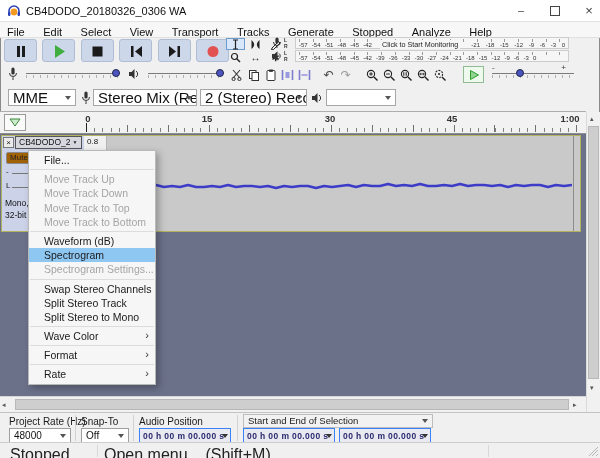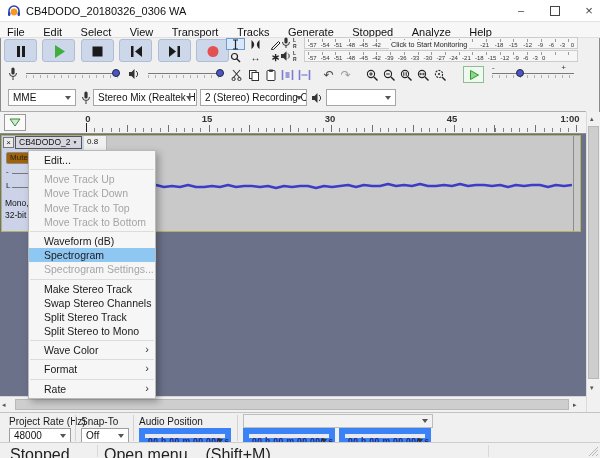--- a/index.html
+++ b/index.html
@@ -23,21 +23,21 @@
   
   #transport{position:absolute;left:4px;top:39px;white-space:nowrap}
   .tbtn{display:inline-flex;width:33px;height:23px;border:1px solid #afbdd5;border-radius:3px;background:#ccd7ea;align-items:center;justify-content:center;margin-right:1px;box-sizing:border-box}
 
   
   #tools{position:absolute;left:226px;top:38px;width:61px;height:26px}
   .tool{position:absolute;width:19px;height:12px;display:flex;align-items:center;justify-content:center;font-size:9px;color:#222}
   .tool.selected{background:#d8e7fa;border:1px solid #6f9ccf;box-sizing:border-box}
 
   
-  .meter{position:absolute;left:280px;width:298px;height:12px}
+  .meter{position:absolute;left:271px;width:298px;height:12px}
   .meter .chan{position:absolute;left:13px;font-size:5px;line-height:6px;color:#333;font-weight:bold}
   .meter .panel{position:absolute;left:24px;right:0;top:0;bottom:0;background:#f6f6f6;border:1px solid #cccccc;box-sizing:border-box}
   .meter .ticks{position:absolute;left:3px;right:3px;top:1px;height:3px;
      background:repeating-linear-gradient(90deg,#9a9a9a 0,#9a9a9a 1px,transparent 1px,transparent 13.7px)}
   .meter .nums{position:absolute;top:4px;font-size:6px;color:#333;white-space:nowrap;word-spacing:2.5px}
   #rec-msg{position:absolute;left:84px;top:2px;font-size:7.2px;color:#222;background:#f6f6f6;padding:0 2px;white-space:nowrap}
 
   
   .hslider{position:absolute;height:14px}
   .hslider .line{position:absolute;left:0;right:0;top:6px;height:1px;background:#7a7a7a}
@@ -51,21 +51,21 @@
   .gap6{width:7px}.gap8{width:10px}
   .glyph{font-size:12px;color:#444}
   .glyph.dim{color:#9a9a9a}
 
   
   #pas-btn{position:absolute;left:463px;top:66px;width:21px;height:17px;border:1px solid #93bb93;background:#effaef;display:flex;align-items:center;justify-content:center;box-sizing:border-box}
   #pas-slider{left:492px;top:67px;width:82px}
   .pas-mark{position:absolute;top:-4px;font-size:8px;color:#333}
 
   
-  .combo{position:absolute;top:89px;height:17px;background:#fff;border:1px solid #a6a6a6;box-sizing:border-box;font-size:10px;line-height:15px;color:#111;padding:0 13px 0 4px;white-space:nowrap;overflow:hidden}
+  .combo{position:absolute;top:89px;height:17px;background:#fff;border:1px solid #a6a6a6;box-sizing:border-box;font-size:15px;line-height:15px;color:#111;padding:0 13px 0 4px;white-space:nowrap;overflow:hidden}
   .chev{position:absolute;right:4px;top:6px;width:0;height:0;border-left:3.5px solid transparent;border-right:3.5px solid transparent;border-top:4px solid #555}
 
   
   #timeline{position:absolute;left:0;top:111px;width:586px;height:23px;background:#f2f2f2;border-top:1px solid #adadad;border-bottom:1px solid #8f8f8f;box-sizing:border-box}
   #tl-btn{position:absolute;left:4px;top:2px;width:22px;height:17px;background:#fafafa;border:1px solid #9a9a9a;box-sizing:border-box;display:flex;align-items:center;justify-content:center}
   .tl-label{position:absolute;top:1px;font-size:9.5px;color:#333;transform:translateX(-50%);font-weight:bold}
   #tl-ticks1{position:absolute;left:86px;width:498px;bottom:1px;height:4px;
      background:repeating-linear-gradient(90deg,#808080 0,#808080 1px,transparent 1px,transparent 8.17px)}
   #tl-ticks5{position:absolute;left:86px;width:498px;bottom:1px;height:7px;
      background:repeating-linear-gradient(90deg,#707070 0,#707070 1px,transparent 1px,transparent 40.85px)}
@@ -104,21 +104,21 @@
   .mi .dot{position:absolute;left:5px;top:0;font-size:6px;color:#222}
   .mi .arr{position:absolute;right:6px;top:-1px;font-size:11px;color:#333}
   .msep{height:1px;background:#dcdcdc;margin:2px 1px}
 
   
   #seltoolbar{position:absolute;left:0;top:412px;width:600px;height:30px;background:#f0f0f0;border-top:1px solid #c3c3c3;box-sizing:border-box}
   .stl{position:absolute;top:3px;font-size:10px;color:#1a1a1a;white-space:nowrap}
   .scombo{position:absolute;top:15px;height:16px;background:#fff;border:1px solid #9e9e9e;box-sizing:border-box;font-size:10px;line-height:14px;padding:0 14px 0 4px;color:#111}
   .scombo .chev{top:5px}
   .vsep{position:absolute;top:2px;width:1px;height:26px;background:#d2d2d2}
-  .tf{position:absolute;top:15px;height:16px;background:#e9e9f2;border:6px solid #3b82f6;box-sizing:border-box;font-size:8.5px;font-weight:bold;color:#2a2a6e;line-height:14px;padding:0 12px 0 3px;letter-spacing:.4px;white-space:nowrap}
+  .tf{position:absolute;top:15px;height:16px;background:#e9e9f2;border:1px solid #3b82f6;box-sizing:border-box;font-size:8.5px;font-weight:bold;color:#2a2a6e;line-height:14px;padding:0 12px 0 3px;letter-spacing:.4px;white-space:nowrap}
   .tfd{position:absolute;right:2px;top:5px;width:0;height:0;border-left:3px solid transparent;border-right:3px solid transparent;border-top:4px solid #333}
   #selcombo{position:absolute;left:243px;top:1px;width:190px;height:14px;background:#f2f2f2;border:1px solid #bdbdbd;box-sizing:border-box;font-size:9.5px;line-height:12px;padding:0 14px 0 4px;color:#1a1a1a}
   #selcombo .chev{top:4px}
 
   
   #statusbar{position:absolute;left:0;top:442px;width:600px;height:16px;background:#f0f0f0;border-top:1px solid #cdcdcd;box-sizing:border-box}
   .status-text{position:absolute;top:3px;font-size:16px;color:#222;white-space:nowrap}
   .ssep{position:absolute;top:2px;width:1px;height:12px;background:#d8d8d8}
   #grip{position:absolute;right:2px;bottom:2px;width:9px;height:9px;
     background:linear-gradient(135deg,transparent 0 45%,#b5b5b5 45% 52%,transparent 52% 65%,#b5b5b5 65% 72%,transparent 72% 85%,#b5b5b5 85% 92%,transparent 92%)}
@@ -442,32 +442,31 @@
   </div>
 </div>
 
 <div id="vscroll">
   <span class="sbtn" style="left:3px;top:3px">▴</span>
   <span id="vthumb"></span>
   <span class="sbtn" style="left:3px;top:272px">▾</span>
 </div>
 
 <div id="ctxmenu">
-  <div class="mi">Edit...</div>
+  <div class="mi">File...</div>
   <div class="msep"></div>
   <div class="mi disabled">Move Track Up</div>
   <div class="mi disabled">Move Track Down</div>
   <div class="mi disabled">Move Track to Top</div>
   <div class="mi disabled">Move Track to Bottom</div>
   <div class="msep"></div>
   <div class="mi">Waveform (dB)</div>
   <div class="mi highlighted">Spectrogram</div>
   <div class="mi disabled">Spectrogram Settings...</div>
   <div class="msep"></div>
-  <div class="mi">Make Stereo Track</div>
   <div class="mi">Swap Stereo Channels</div>
   <div class="mi">Split Stereo Track</div>
   <div class="mi">Split Stereo to Mono</div>
   <div class="msep"></div>
   <div class="mi"><span>Wave Color</span><span class="arr">›</span></div>
   <div class="msep"></div>
   <div class="mi"><span>Format</span><span class="arr">›</span></div>
   <div class="msep"></div>
   <div class="mi"><span>Rate</span><span class="arr">›</span></div>
 </div>
@@ -475,21 +474,21 @@
 <div id="seltoolbar">
   <span class="stl" style="left:9px">Project Rate (Hz)</span>
   <span class="scombo" style="left:9px;width:62px"><span>48000</span><span class="chev"></span></span>
   <span class="vsep" style="left:75px"></span>
   <span class="stl" style="left:81px">Snap-To</span>
   <span class="scombo" style="left:81px;width:48px"><span>Off</span><span class="chev"></span></span>
   <span class="vsep" style="left:133px"></span>
   <span class="stl" style="left:139px">Audio Position</span>
   <span class="tf" style="left:139px;width:92px"><span>00 h 00 m 00.000 s</span><span class="tfd"></span></span>
   <span class="vsep" style="left:237px"></span>
-  <span id="selcombo"><span class="chev"></span></span>
+  <span id="selcombo"><span>Start and End of Selection</span><span class="chev"></span></span>
   <span class="tf" style="left:243px;width:92px"><span>00 h 00 m 00.000 s</span><span class="tfd"></span></span>
   <span class="tf" style="left:339px;width:92px"><span>00 h 00 m 00.000 s</span><span class="tfd"></span></span>
 </div>
 
 <div id="statusbar">
   <span class="status-text" style="left:10px">Stopped.</span>
   <span class="ssep" style="left:97px"></span>
   <span class="status-text" style="left:104px">Open menu... (Shift+M)</span>
   <span class="ssep" style="left:488px"></span>
   <span id="grip"></span>

